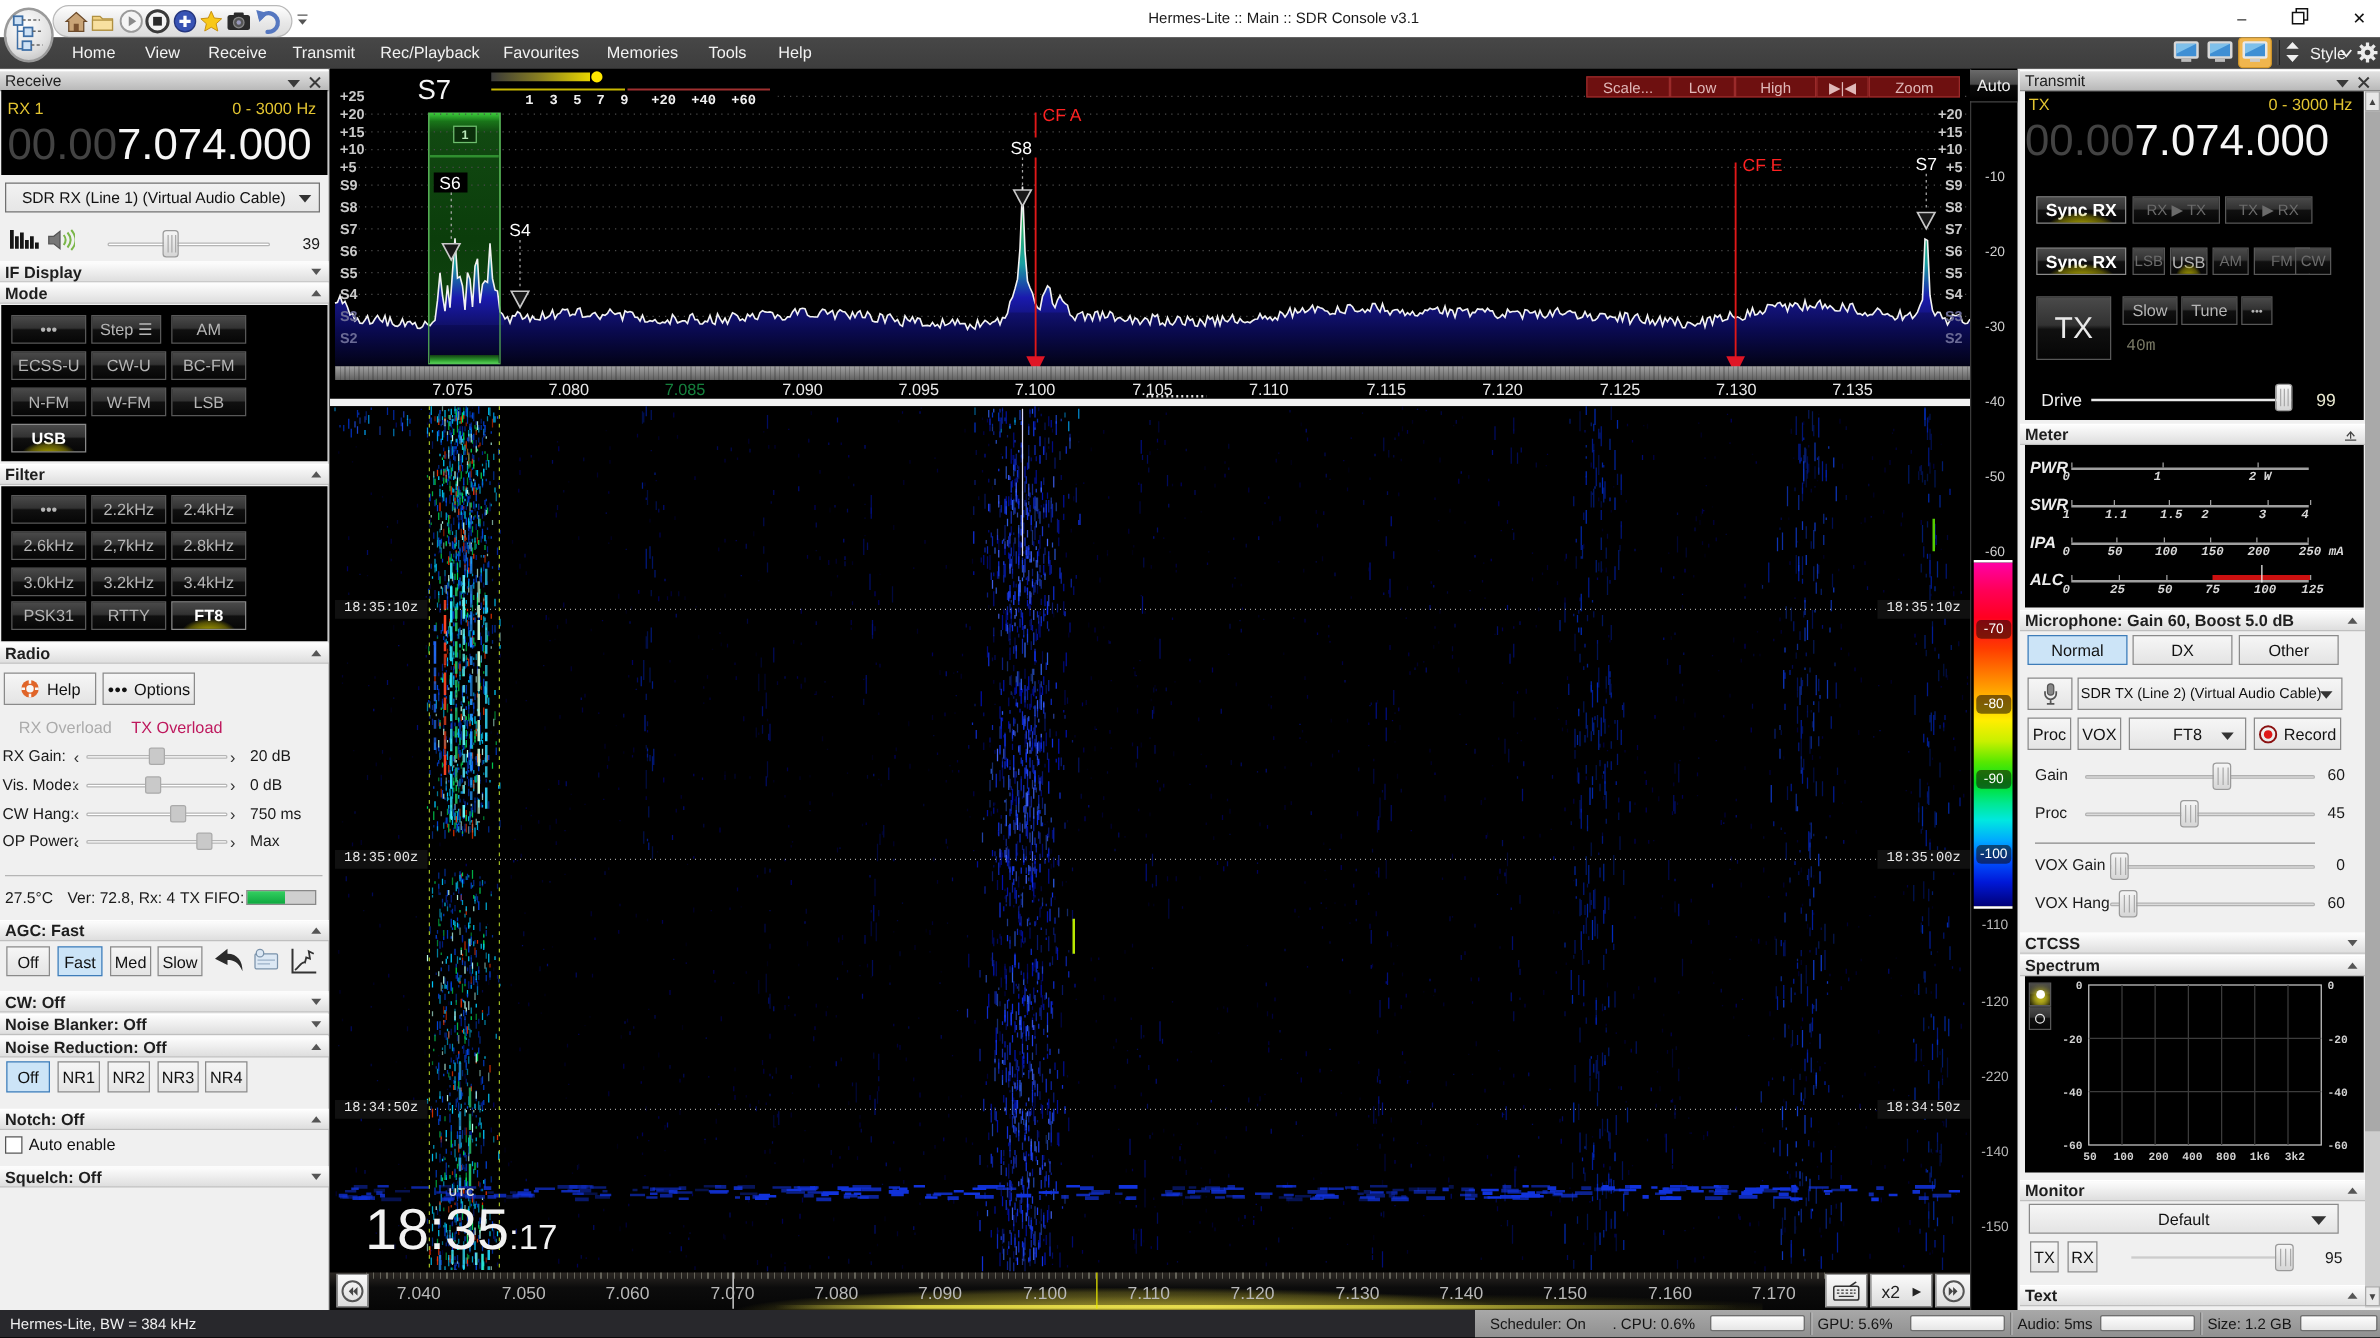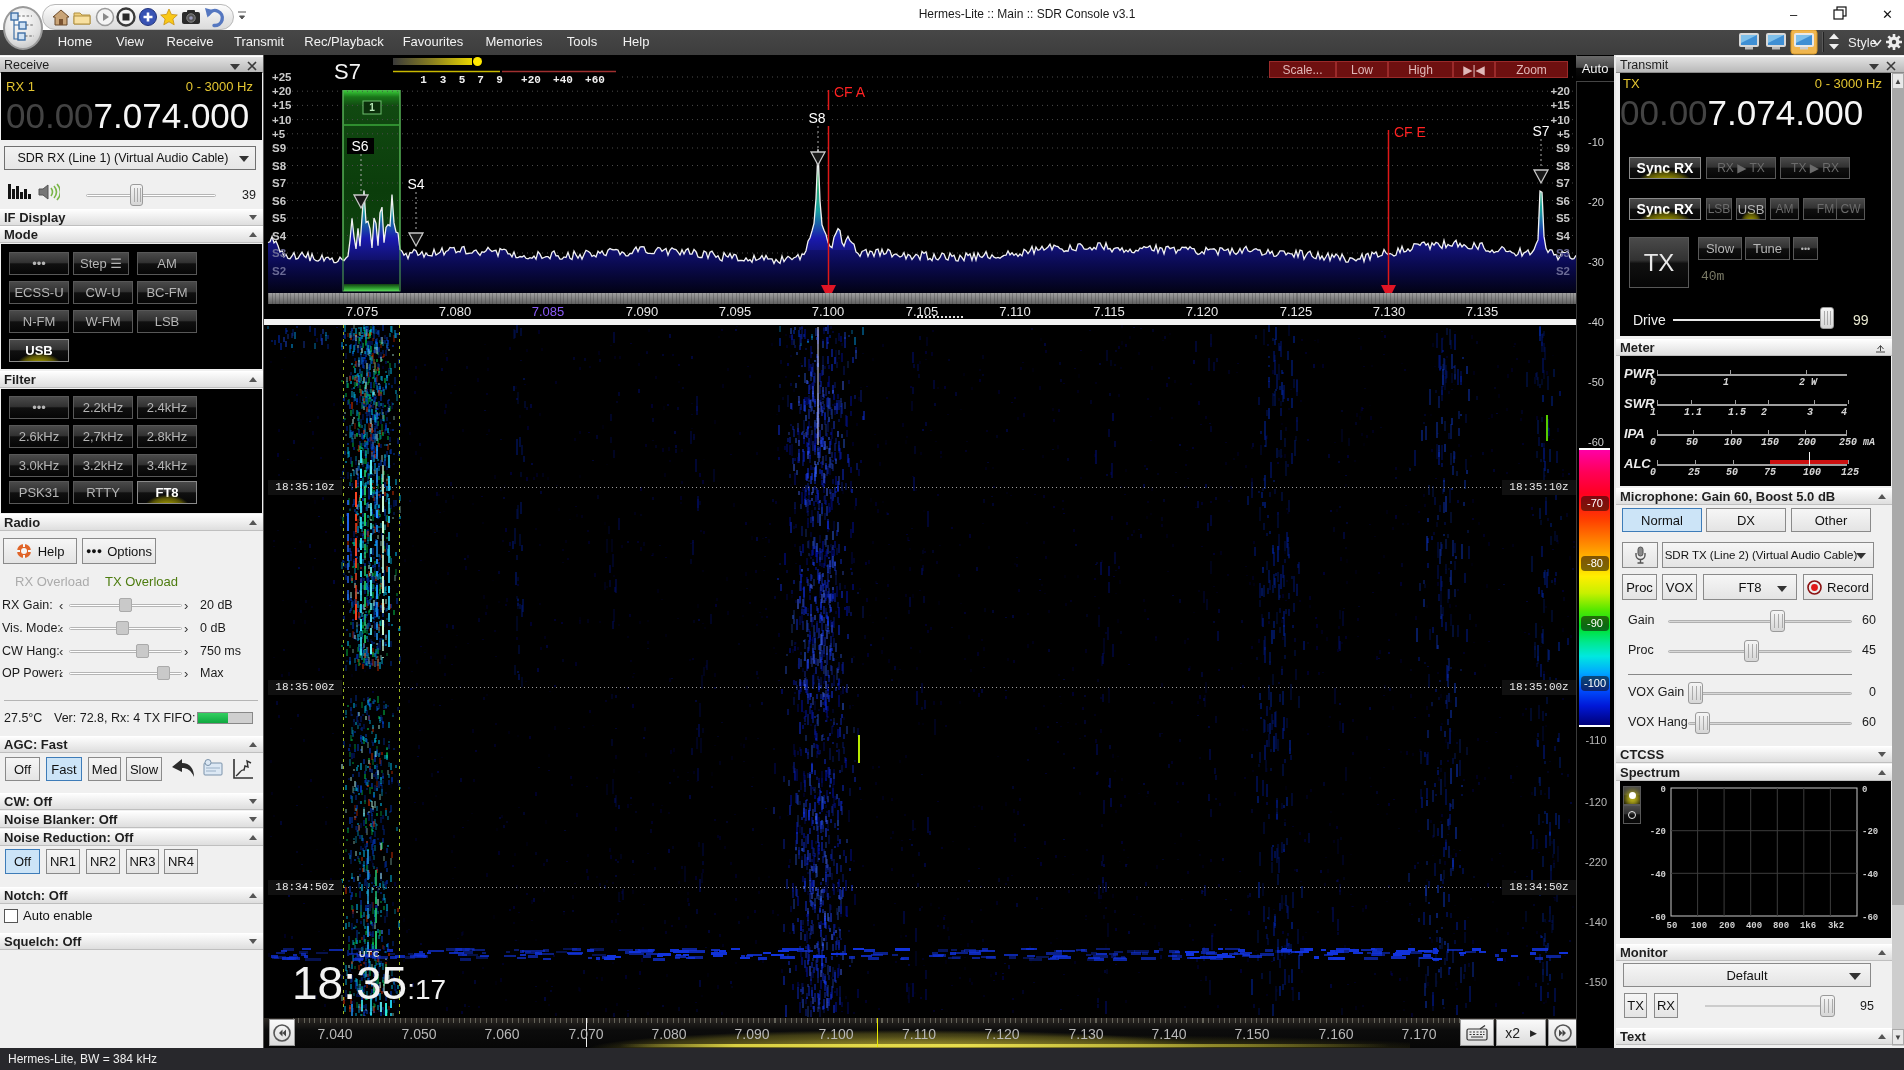--- a/index.html
+++ b/index.html
@@ -293,21 +293,21 @@
       <div style="width:67px;height:17px;background:#6e1010;border:1px solid #9a2a2a;color:#e0b8b8;font-size:12px;display:flex;align-items:center;justify-content:center;margin-right:0px">Scale...</div>
       <div style="width:52px;height:17px;background:#6e1010;border:1px solid #9a2a2a;color:#e0b8b8;font-size:12px;display:flex;align-items:center;justify-content:center;margin-right:0px">Low</div>
       <div style="width:65px;height:17px;background:#6e1010;border:1px solid #9a2a2a;color:#e0b8b8;font-size:12px;display:flex;align-items:center;justify-content:center;margin-right:0px">High</div>
       <div style="width:42px;height:17px;background:#6e1010;border:1px solid #9a2a2a;color:#e0b8b8;font-size:12px;display:flex;align-items:center;justify-content:center;margin-right:0px">▶|◀</div>
       <div style="width:73px;height:17px;background:#6e1010;border:1px solid #9a2a2a;color:#e0b8b8;font-size:12px;display:flex;align-items:center;justify-content:center;margin-right:0px">Zoom</div>
     </div>
     <div class="abs" style="left:268px;top:293px;width:1308px;height:11px;background:linear-gradient(#a5a5a5,#5e5e5e);background-image:repeating-linear-gradient(90deg,rgba(45,45,45,.28) 0 1px,rgba(0,0,0,0) 1px 3.74px),linear-gradient(#a2a2a2,#606060)"></div>
     <div class="abs blk" style="left:268px;top:304px;width:1308px;height:15px"></div>
     <div class="abs" style="left:362px;top:304px;transform:translateX(-50%);font-size:13px;color:#e8e8e8">7.075</div>
     <div class="abs" style="left:455px;top:304px;transform:translateX(-50%);font-size:13px;color:#e8e8e8">7.080</div>
-    <div class="abs" style="left:548px;top:304px;transform:translateX(-50%);font-size:13px;color:#8b5cf6">7.085</div>
+    <div class="abs" style="left:548px;top:304px;transform:translateX(-50%);font-size:13px;color:#15803d">7.085</div>
     <div class="abs" style="left:642px;top:304px;transform:translateX(-50%);font-size:13px;color:#e8e8e8">7.090</div>
     <div class="abs" style="left:735px;top:304px;transform:translateX(-50%);font-size:13px;color:#e8e8e8">7.095</div>
     <div class="abs" style="left:828px;top:304px;transform:translateX(-50%);font-size:13px;color:#e8e8e8">7.100</div>
     <div class="abs" style="left:922px;top:304px;transform:translateX(-50%);font-size:13px;color:#e8e8e8">7.105</div>
     <div class="abs" style="left:1015px;top:304px;transform:translateX(-50%);font-size:13px;color:#e8e8e8">7.110</div>
     <div class="abs" style="left:1109px;top:304px;transform:translateX(-50%);font-size:13px;color:#e8e8e8">7.115</div>
     <div class="abs" style="left:1202px;top:304px;transform:translateX(-50%);font-size:13px;color:#e8e8e8">7.120</div>
     <div class="abs" style="left:1296px;top:304px;transform:translateX(-50%);font-size:13px;color:#e8e8e8">7.125</div>
     <div class="abs" style="left:1389px;top:304px;transform:translateX(-50%);font-size:13px;color:#e8e8e8">7.130</div>
     <div class="abs" style="left:1482px;top:304px;transform:translateX(-50%);font-size:13px;color:#e8e8e8">7.135</div>
@@ -1959,21 +1959,21 @@
       <div class="sech" style="left:0;top:459px;width:263px">Radio<div class="sarr up"></div></div>
       <div class="abs lb" style="left:3px;top:483px;width:74px;height:26px"><svg width="16" height="16" style="margin-right:6px">
           <circle cx="8" cy="8" r="7" fill="#e06428"></circle>
           <circle cx="8" cy="8" r="3" fill="#f6f6f6"></circle>
           <g stroke="#f6f6f6" stroke-width="2">
             <path d="M8 1 v3 M8 12 v3 M1 8 h3 M12 8 h3"></path>
           </g>
         </svg>Help</div>
       <div class="abs lb" style="left:82px;top:483px;width:74px;height:26px"><span style="font-size:9px;margin-right:5px">●●●</span>Options</div>
       <div class="abs" style="left:15px;top:519px;font-size:13px;color:#ababab">RX Overload</div>
-      <div class="abs" style="left:105px;top:519px;font-size:13px;color:#4d7c0f">TX Overload</div>
+      <div class="abs" style="left:105px;top:519px;font-size:13px;color:#be185d">TX Overload</div>
       <div class="abs slab" style="left:2px;top:543px">RX Gain:</div>
       <div class="abs" style="left:59px;top:543px;font-size:13px;color:#333">‹</div>
       <div class="ltrack abs" style="left:69px;top:549px;width:113px"></div>
       <div class="lthumb abs" style="left:119px;top:543px;height:14px;border-radius:2px;background:#c9c9c9;border-color:#aaa"></div>
       <div class="abs" style="left:184px;top:543px;font-size:13px;color:#333">›</div>
       <div class="abs slab" style="left:200px;top:543px">20 dB</div>
       <div class="abs slab" style="left:2px;top:566px">Vis. Mode:</div>
       <div class="abs" style="left:59px;top:566px;font-size:13px;color:#333">‹</div>
       <div class="ltrack abs" style="left:69px;top:572px;width:113px"></div>
       <div class="lthumb abs" style="left:116px;top:566px;height:14px;border-radius:2px;background:#c9c9c9;border-color:#aaa"></div>
@@ -2230,13 +2230,27 @@
       </div>
       <div class="abs slab" style="left:244px;top:944px">95</div>
       <div class="sech" style="left:0;top:973px;width:276px">Text<div class="sarr up"></div></div>
       <div class="abs" style="left:276px;top:18px;width:12px;height:973px;background:#cdcdcd"></div>
       <div class="abs" style="left:276px;top:18px;width:12px;height:16px;background:#e8e8e8;border:1px solid #aaa;font-size:8px;color:#444;text-align:center;line-height:15px">▲</div>
       <div class="abs" style="left:276px;top:34px;width:12px;height:816px;background:#a9a9a9"></div>
       <div class="abs" style="left:276px;top:974px;width:12px;height:16px;background:#e8e8e8;border:1px solid #aaa;font-size:8px;color:#444;text-align:center;line-height:15px">▼</div>
     </div>
     <div class="abs" id="statusbar">
       <div class="abs" style="left:8px;top:4px">Hermes-Lite, BW = 384 kHz</div>
+      <div id="statusright">
+        <div class="stxt" style="left:12px">Scheduler: On</div>
+        <div class="stxt" style="left:110px">. CPU: 0.6%</div>
+        <div class="pbar" style="left:188px;width:76px"></div>
+        <div class="ssep" style="left:268px"></div>
+        <div class="stxt" style="left:274px">GPU: 5.6%</div>
+        <div class="pbar" style="left:348px;width:76px"></div>
+        <div class="ssep" style="left:428px"></div>
+        <div class="stxt" style="left:434px">Audio: 5ms</div>
+        <div class="pbar" style="left:500px;width:76px"></div>
+        <div class="ssep" style="left:580px"></div>
+        <div class="stxt" style="left:586px">Size: 1.2 GB</div>
+        <div class="pbar" style="left:660px;width:62px"></div>
+      </div>
     </div>
   </div>
 </body></html>

